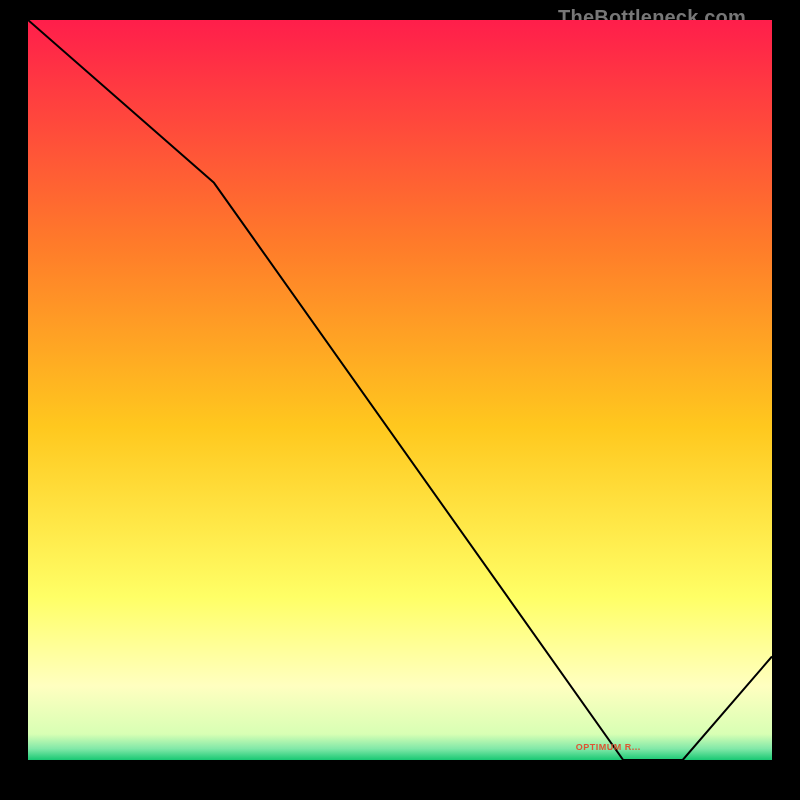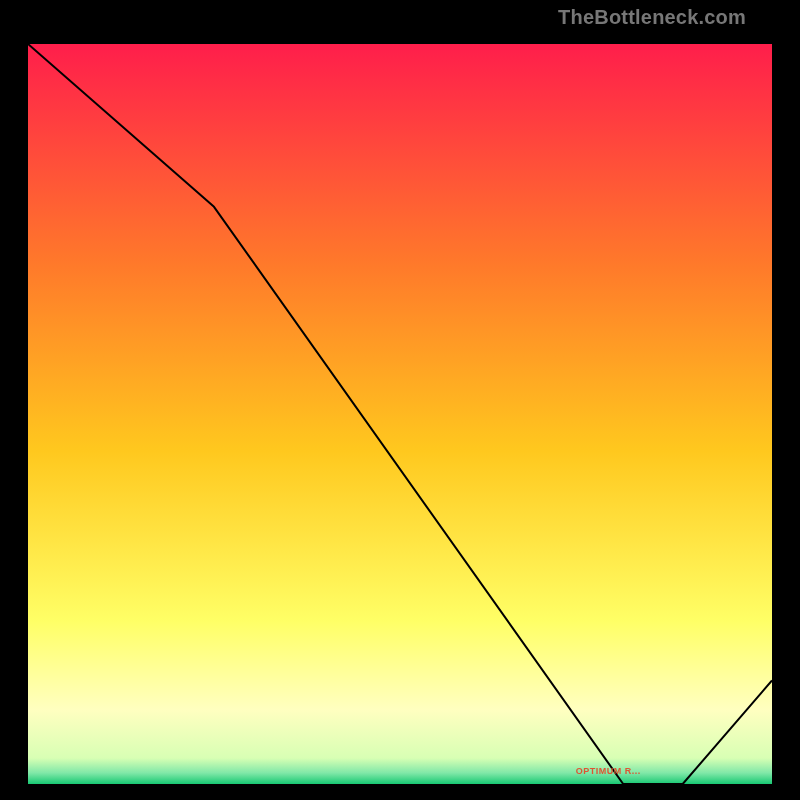--- a/index.html
+++ b/index.html
@@ -23,21 +23,21 @@
     right: 10px;
     color: #777;
     font-size: 20px;
     font-weight: 600;
     letter-spacing: 0.2px;
     user-select: none;
   }
   .plot {
     position: absolute;
     left: 28px;
-    top: 44px;
+    top: 20px;
     width: 744px;
     height: 740px;
     
   }
   svg {
     display: block;
   }
 </style>
 </head>
 <body>

